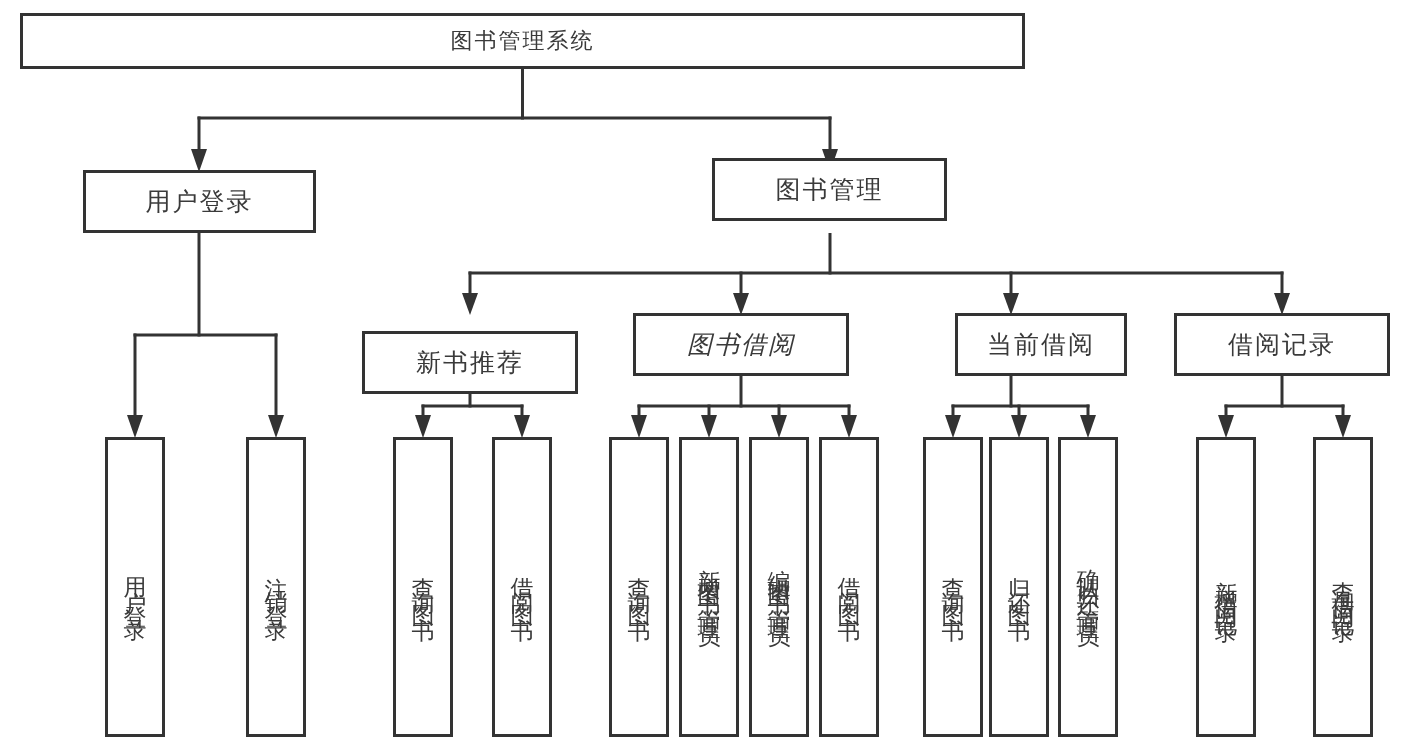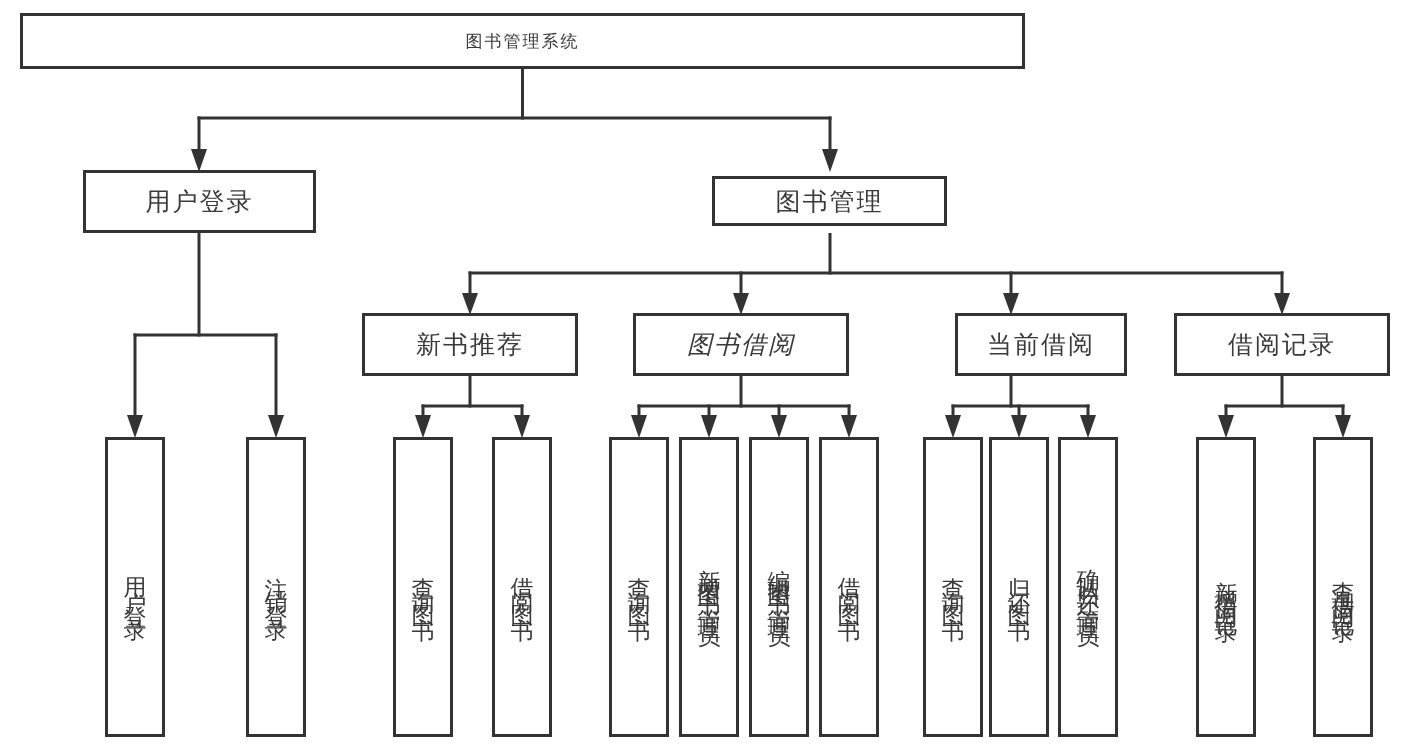--- a/index.html
+++ b/index.html
@@ -27,21 +27,21 @@
     justify-content: center;
     z-index: 2;
   }
   .box .hlabel {
     color: #3a3a3a;
     font-size: 25px;
     letter-spacing: 2px;
     white-space: nowrap;
     line-height: 1;
   }
-  .root-box .hlabel { font-size: 17px; }
+  .root-box .hlabel { font-size: 22px; }
   .leaf {
     position: absolute;
     top: 437px;
     width: 60px;
     height: 300px;
     box-sizing: border-box;
     border: 3px solid #333333;
     background: #ffffff;
     display: flex;
     align-items: center;
@@ -143,25 +143,25 @@
     </g>
   </svg>
 
   <div class="box root-box" style="left:20px; top:13px; width:1005px; height:56px;">
     <span class="hlabel">图书管理系统</span>
   </div>
 
   <div class="box" style="left:83px; top:170px; width:233px; height:63px;">
     <span class="hlabel">用户登录</span>
   </div>
-  <div class="box" style="left:712px; top:176px; width:235px; height:50px;">
+  <div class="box" style="left:712px; top:158px; width:235px; height:63px;">
     <span class="hlabel">图书管理</span>
   </div>
 
-  <div class="box" style="left:362px; top:313px; width:216px; height:63px;">
+  <div class="box" style="left:362px; top:331px; width:216px; height:63px;">
     <span class="hlabel">新书推荐</span>
   </div>
   <div class="box" style="left:633px; top:313px; width:216px; height:63px;font-style:italic;">
     <span class="hlabel">图书借阅</span>
   </div>
   <div class="box" style="left:955px; top:313px; width:172px; height:63px;">
     <span class="hlabel">当前借阅</span>
   </div>
   <div class="box" style="left:1174px; top:313px; width:216px; height:63px;">
     <span class="hlabel">借阅记录</span>

